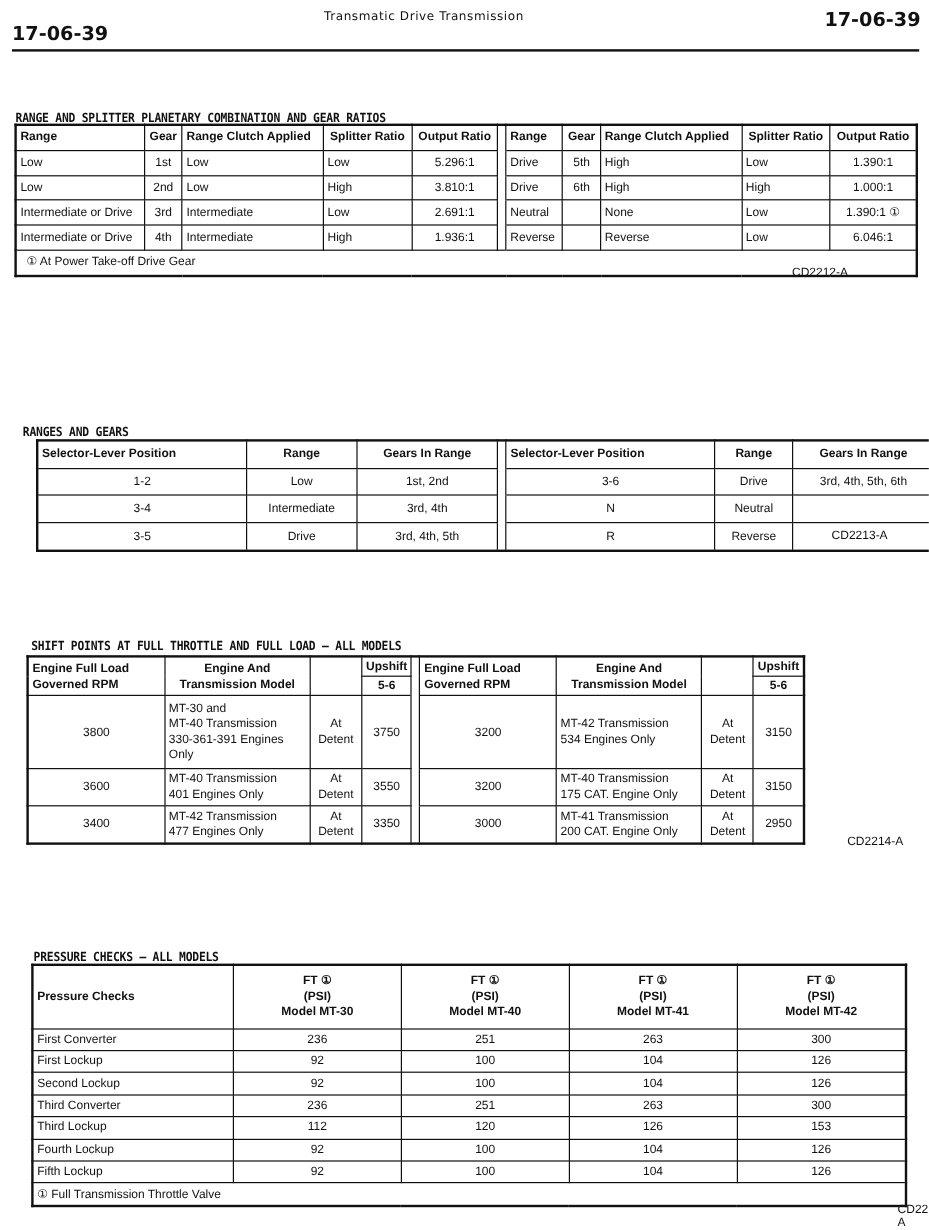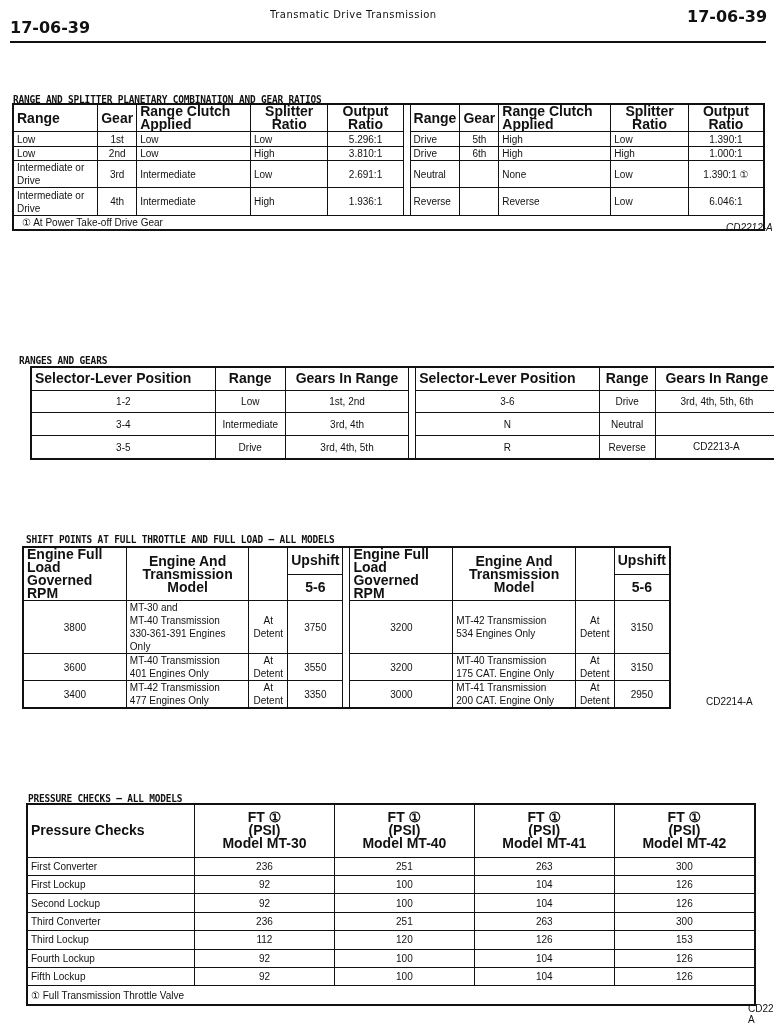--- a/index.html
+++ b/index.html
@@ -8,21 +8,21 @@
     font-family: "Liberation Sans", "DejaVu Sans", sans-serif;
     color: #111111;
   }
   .abs { position: absolute; }
   .page-num { font-weight: bold; font-size: 16px; font-family: "DejaVu Sans", sans-serif; }
   .page-title { font-size: 10px; font-family: "DejaVu Sans", sans-serif; letter-spacing: 0.5px; }
   .header-rule { height: 2px; background: #111; }
   .sec-title { font-weight: bold; font-size: 10.5px; font-family: "DejaVu Sans Mono", "Liberation Mono", monospace; letter-spacing: -0.2px; transform: scaleX(0.9); transform-origin: left; }
   table { border-collapse: collapse; font-family: "Liberation Sans", sans-serif; font-size: 10px; }
   td, th { border: 1px solid #111; padding: 0 3px; vertical-align: middle; line-height: 13px; }
-  th { font-weight: bold; font-size: 14px; }
+  th { font-weight: bold; font-size: 10px; }
   .outer { border: 2px solid #111; }
   .c { text-align: center; }
   .l { text-align: left; }
   .fig-id { font-size: 10px; font-family: "Liberation Sans", sans-serif; }
   .foot-cell { text-align: left; padding-left: 8px; }
   .gap { border-top: none; border-bottom: none; width: 6px; padding: 0; }
 </style>
 </head>
 <body>
 
@@ -97,21 +97,21 @@
         <td class="c"></td>
         <td class="l">Reverse</td>
         <td class="l">Low</td>
         <td class="c">6.046:1</td>
       </tr>
       <tr>
         <td class="foot-cell" colspan="11">①   At Power Take-off Drive Gear</td>
       </tr>
     </tbody>
 </table>
-<div class="abs fig-id" style="left:726px; top:222px;font-style:italic;">CD2212-A</div>
+<div class="abs fig-id" style="left:660px; top:222px;">CD2212-A</div>
 
 <div class="abs sec-title" style="left:19px; top:354px;">RANGES AND GEARS</div>
 <table class="abs outer" style="left:30px; top:366px; width:750px; height:94px;">
   <tbody id="t2body">
       <tr>
         <th class="l">Selector-Lever Position</th>
         <th class="c">Range</th>
         <th class="c">Gears In Range</th>
         <td class="gap"></td>
         <th class="l">Selector-Lever Position</th>

